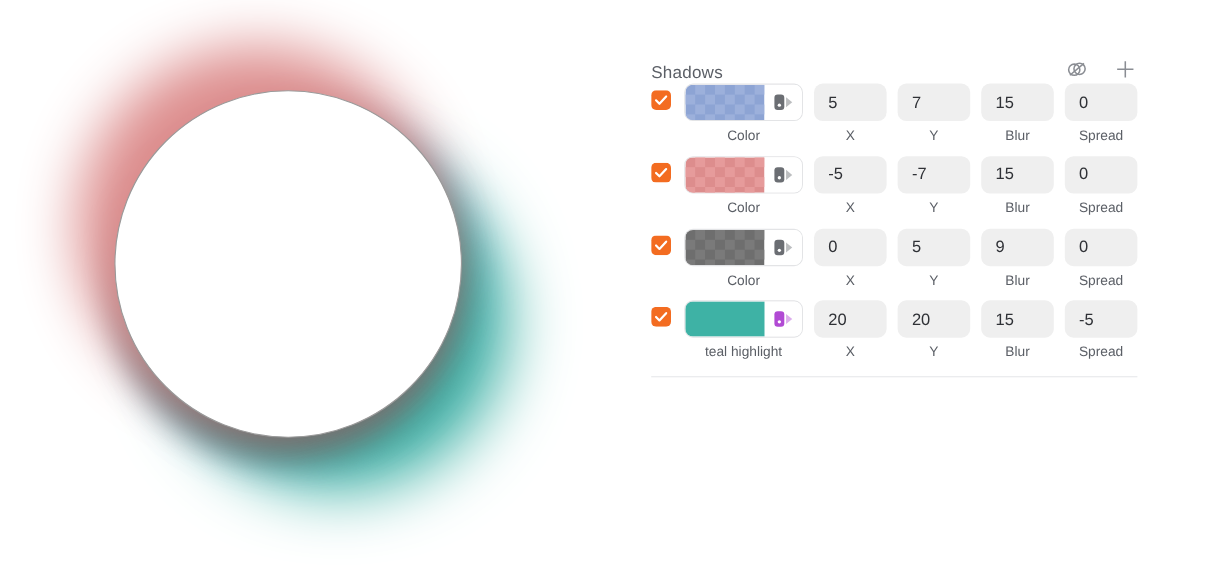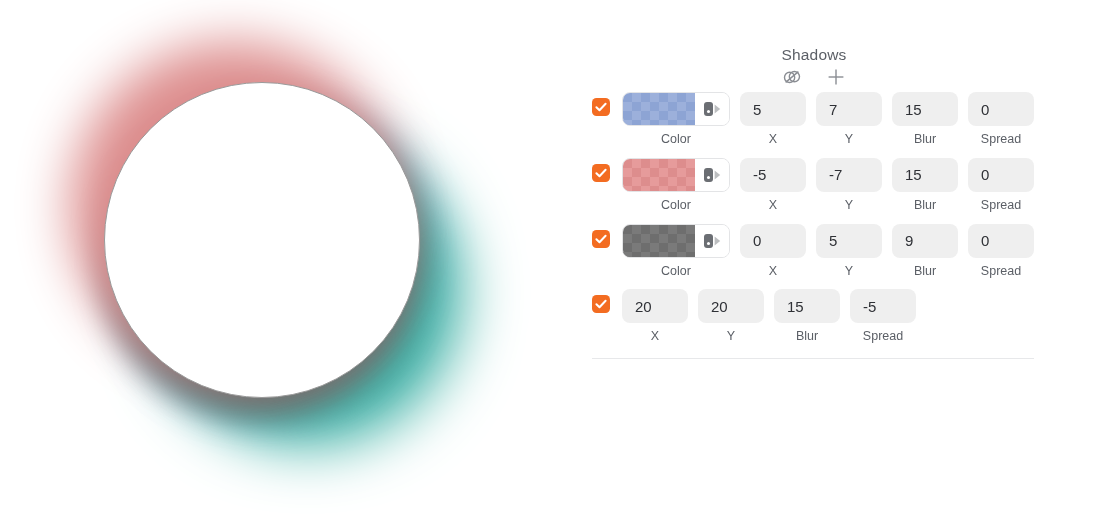--- a/index.html
+++ b/index.html
@@ -46,25 +46,23 @@
   .panel-inner {
     position: absolute;
     left: 32px;
     top: 46px;
     width: 476px;
   }
 
   
   .panel-header {
     display: flex;
-    align-items: center;
+    align-items: flex-end;
     height: 30px;
-    margin-bottom: 16px;
     padding-right: 32px;
-    flex-direction: column;
   }
   .panel-title {
     font-size: 15.5px;
     color: #5b5f66;
     letter-spacing: 0.2px;
     flex: 1;
   }
   .header-actions {
     display: flex;
     align-items: center;
@@ -395,20 +393,35 @@
           <div class="shadow-row">
             <div class="cb-cell">
               <div class="checkbox">
                 <svg width="18" height="18" viewBox="0 0 18 18">
                   <rect width="18" height="18" rx="4.5" fill="#f36c21"></rect>
                   <path d="M4.4 9.2 L7.5 12.3 L13.6 5.7" stroke="#ffffff" stroke-width="2" fill="none" stroke-linecap="round" stroke-linejoin="round"></path>
                 </svg>
               </div>
             </div>
             <div class="field-col">
+              <div class="swatch-control">
+                <div class="swatch-chip">
+                  <div class="swatch-tint" style="background: rgb(62, 178, 165);"></div>
+                </div>
+                <div class="swatch-icon-area">
+                  <svg width="20" height="18" viewBox="0 0 20 18" fill="none">
+                    <rect x="2" y="2" width="9" height="14" rx="3" fill="#b14ad4"></rect>
+                    <circle cx="6.5" cy="11.6" r="1.5" fill="#ffffff"></circle>
+                    <path d="M12.6 4.4 L18.2 9 L12.6 13.6 Z" fill="#b14ad4" opacity="0.45"></path>
+                  </svg>
+                </div>
+              </div>
+              <div class="field-label">teal highlight</div>
+            </div>
+            <div class="field-col">
               <div class="num-input">20</div>
               <div class="field-label">X</div>
             </div>
             <div class="field-col">
               <div class="num-input">20</div>
               <div class="field-label">Y</div>
             </div>
             <div class="field-col">
               <div class="num-input">15</div>
               <div class="field-label">Blur</div>

